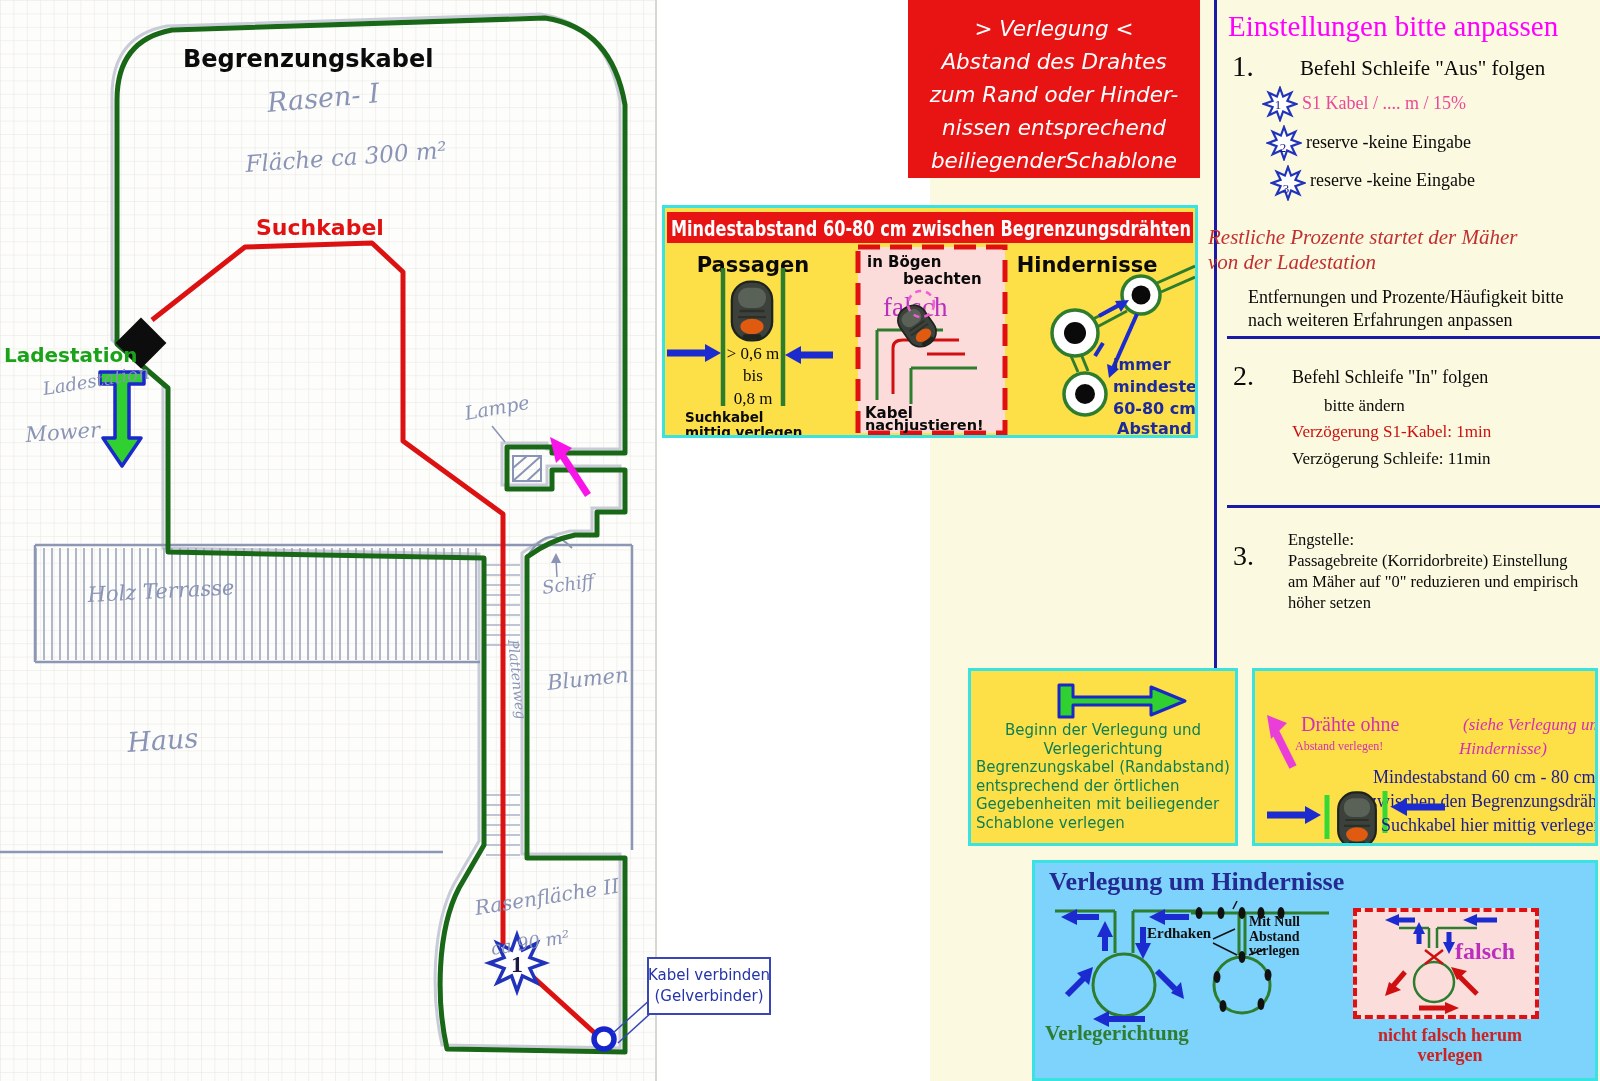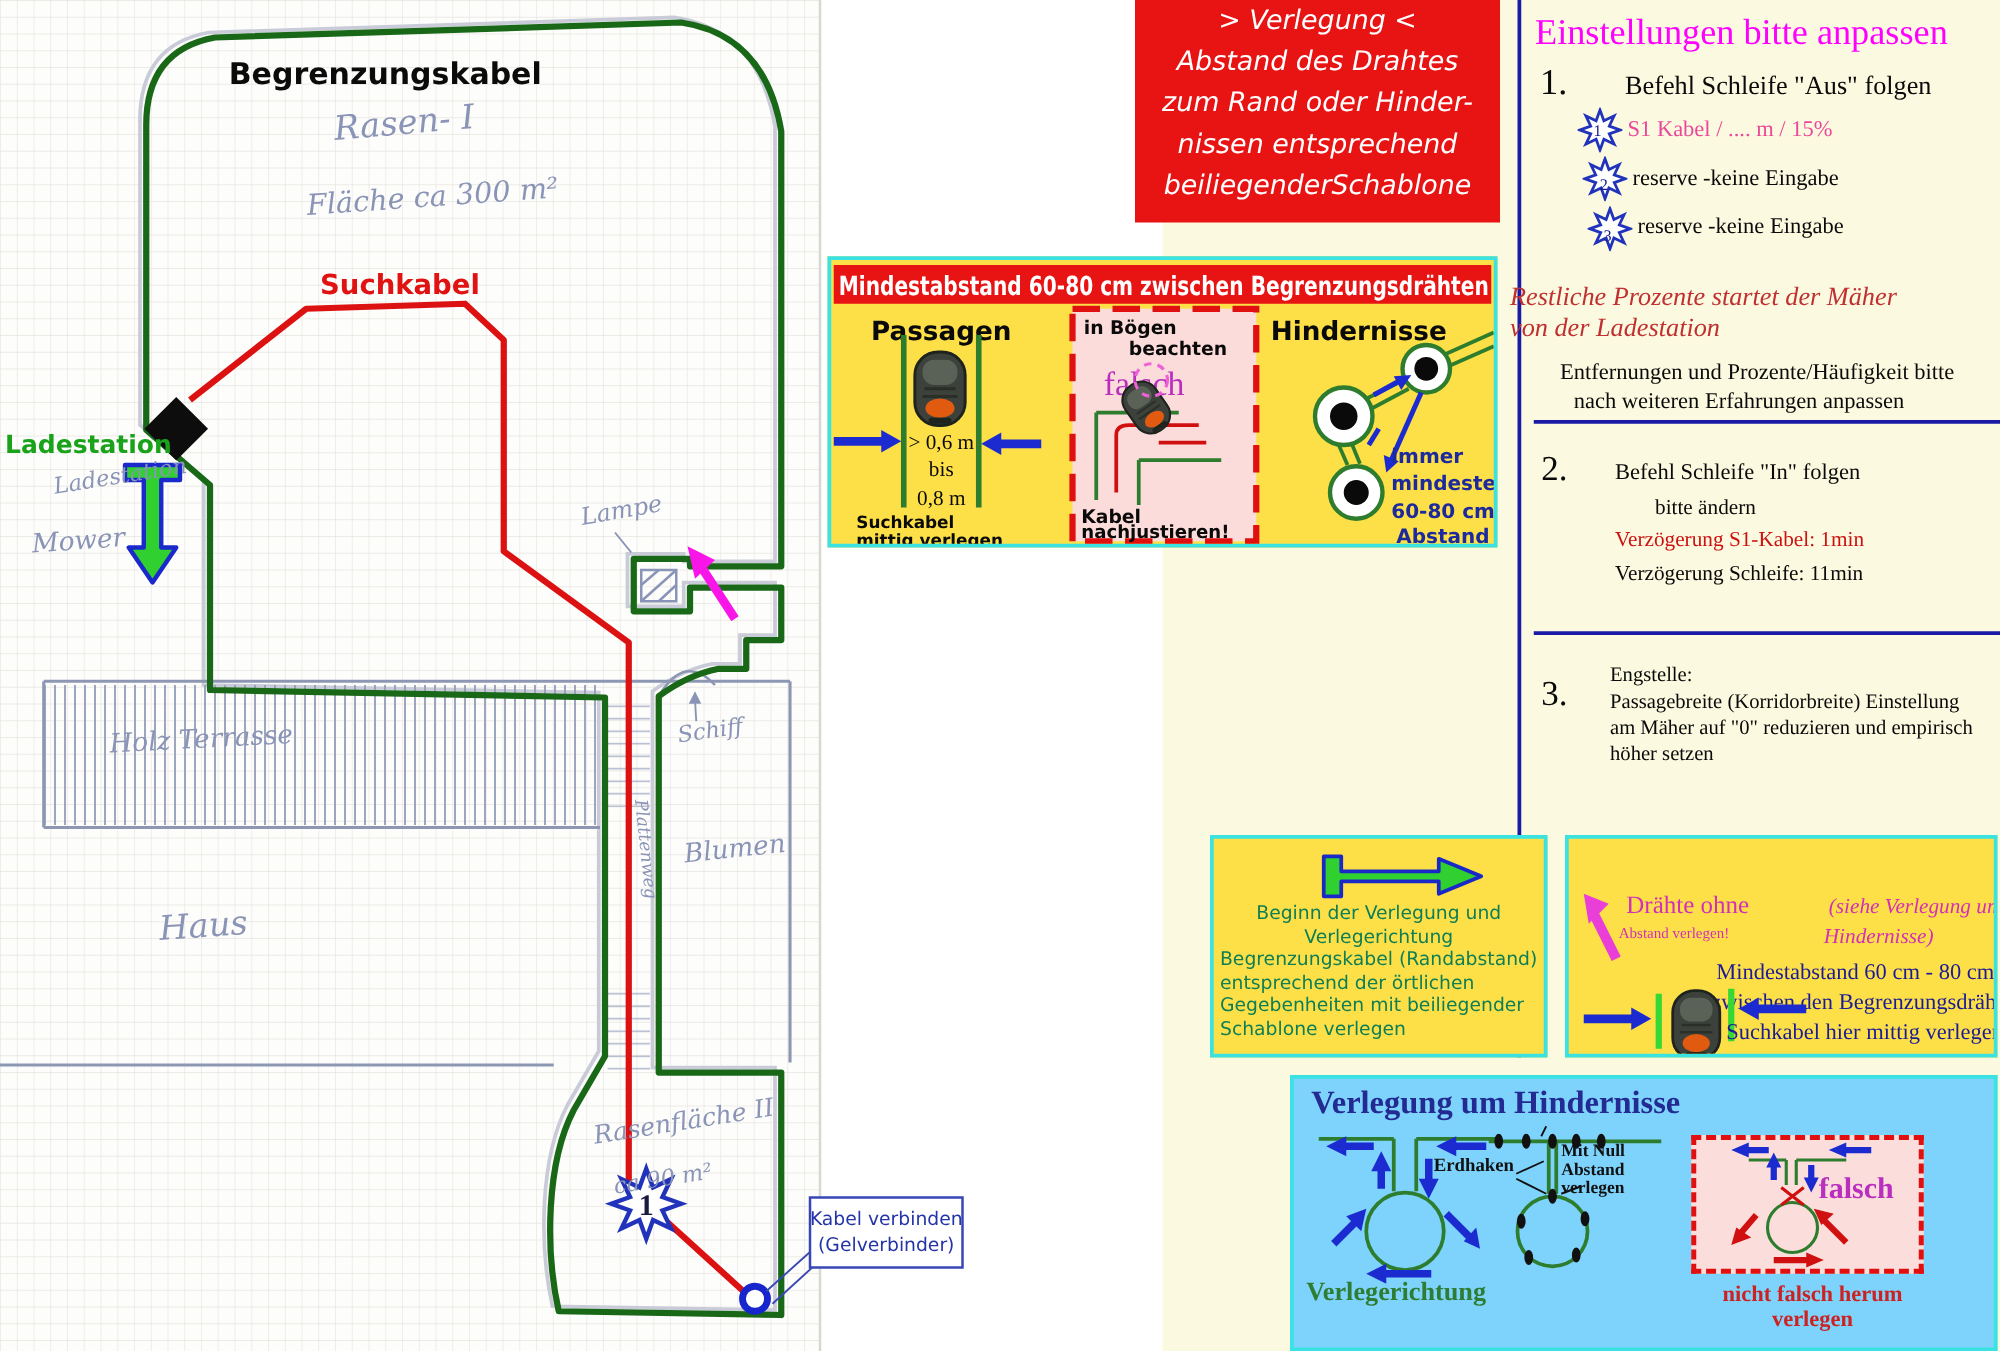--- a/index.html
+++ b/index.html
@@ -114,21 +114,21 @@
     <text class="hw" transform="translate(543,594) rotate(-8)" font-size="18">Schiff</text>
     <text class="hw" transform="translate(548,690) rotate(-6)" font-size="21">Blumen</text>
     <text class="hw" transform="translate(88,602) rotate(-3)" font-size="21">Holz Terrasse</text>
     <text class="hw" transform="translate(128,752) rotate(-4)" font-size="27">Haus</text>
     <text class="hw" transform="translate(508,640) rotate(84)" font-size="14">Plattenweg</text>
     <text class="hw" transform="translate(476,915) rotate(-9)" font-size="20">Rasenfläche II</text>
     <text class="hw" transform="translate(492,955) rotate(-9)" font-size="18">ca 90 m²</text>
   </svg>
 
   <div class="abs" style="left:908px;top:0;width:292px;height:178px;background:#e81313;color:#ffffff;
-              font-style:italic;font-size:21.5px;line-height:33px;text-align:center;padding-top:0;box-sizing:border-box;">
+              font-style:italic;font-size:21.5px;line-height:33px;text-align:center;padding-top:12px;box-sizing:border-box;">
     <div class="nowrap">&gt; Verlegung &lt;</div>
     <div class="nowrap">Abstand des Drahtes</div>
     <div class="nowrap">zum Rand oder Hinder-</div>
     <div class="nowrap">nissen entsprechend</div>
     <div class="nowrap">beiliegenderSchablone</div>
   </div>
 
   <div class="abs cyanbox" style="left:662px;top:205px;width:530px;height:227px;">
     <svg width="530" height="227" viewBox="0 0 530 227">
       <rect x="2" y="4" width="526" height="31" fill="#e81313"></rect>
@@ -216,21 +216,21 @@
   <svg class="abs" style="left:1270px;top:165px;" width="36" height="36">
     <use href="#star8" xlink:href="#star8" transform="translate(2,2)" fill="#ffffff" stroke="#2233bb" stroke-width="2.2"></use>
     <text x="16" y="28" text-anchor="middle" class="boxserif" font-size="13" fill="#1a1a8e">3</text>
   </svg>
   <div class="abs serif nowrap" style="left:1310px;top:170px;font-size:18px;color:#0a0a0a;">reserve -keine Eingabe</div>
 
   <div class="abs serif nowrap" style="left:1208px;top:225px;font-size:21px;font-style:italic;color:#c03030;">Restliche Prozente  startet der Mäher</div>
   <div class="abs serif nowrap" style="left:1208px;top:250px;font-size:21px;font-style:italic;color:#c03030;">von der Ladestation</div>
 
   <div class="abs serif nowrap" style="left:1248px;top:287px;font-size:18px;color:#0a0a0a;">Entfernungen und Prozente/Häufigkeit bitte</div>
-  <div class="abs serif nowrap" style="left:1248px;top:310px;font-size:18px;color:#0a0a0a;margin-left:11px;">nach weiteren Erfahrungen anpassen</div>
+  <div class="abs serif nowrap" style="left:1248px;top:310px;font-size:18px;color:#0a0a0a;">nach weiteren Erfahrungen anpassen</div>
 
   <div class="abs rule" style="left:1227px;top:336px;width:373px;"></div>
 
   <div class="abs serif" style="left:1233px;top:360px;font-size:28px;color:#0a0a0a;">2.</div>
   <div class="abs serif nowrap" style="left:1292px;top:367px;font-size:18px;color:#0a0a0a;">Befehl Schleife "In" folgen</div>
   <div class="abs serif nowrap" style="left:1292px;top:396px;font-size:17px;color:#0a0a0a;margin-left:32px;">bitte ändern</div>
   <div class="abs serif nowrap" style="left:1292px;top:422px;font-size:17px;color:#cc1111;">Verzögerung S1-Kabel: 1min</div>
   <div class="abs serif nowrap" style="left:1292px;top:449px;font-size:17px;color:#0a0a0a;">Verzögerung Schleife: 11min</div>
 
   <div class="abs rule" style="left:1227px;top:505px;width:373px;"></div>

